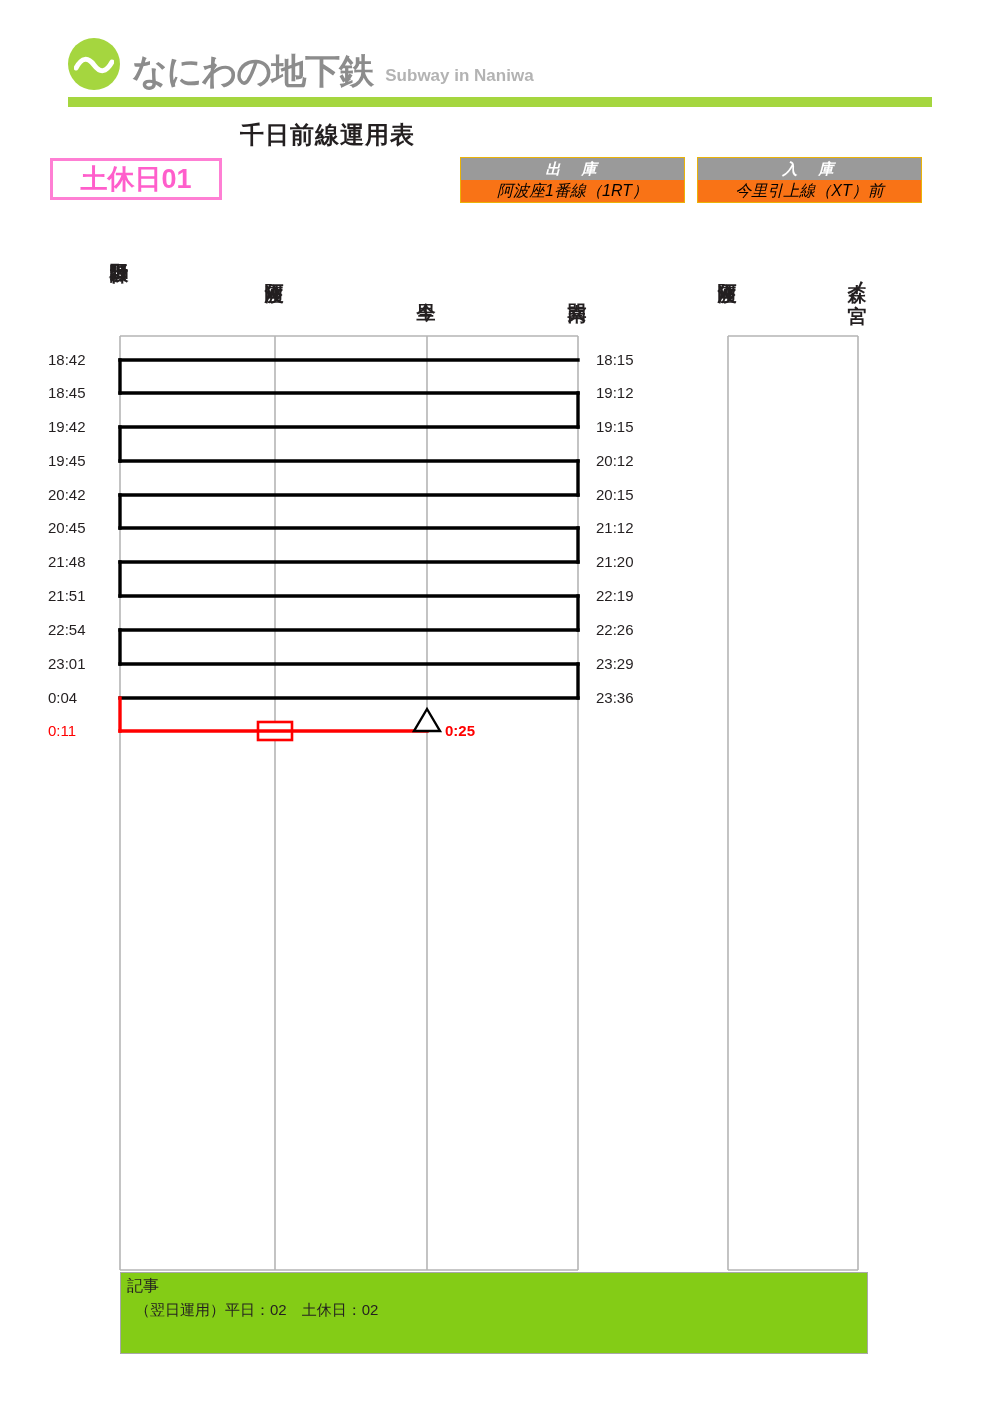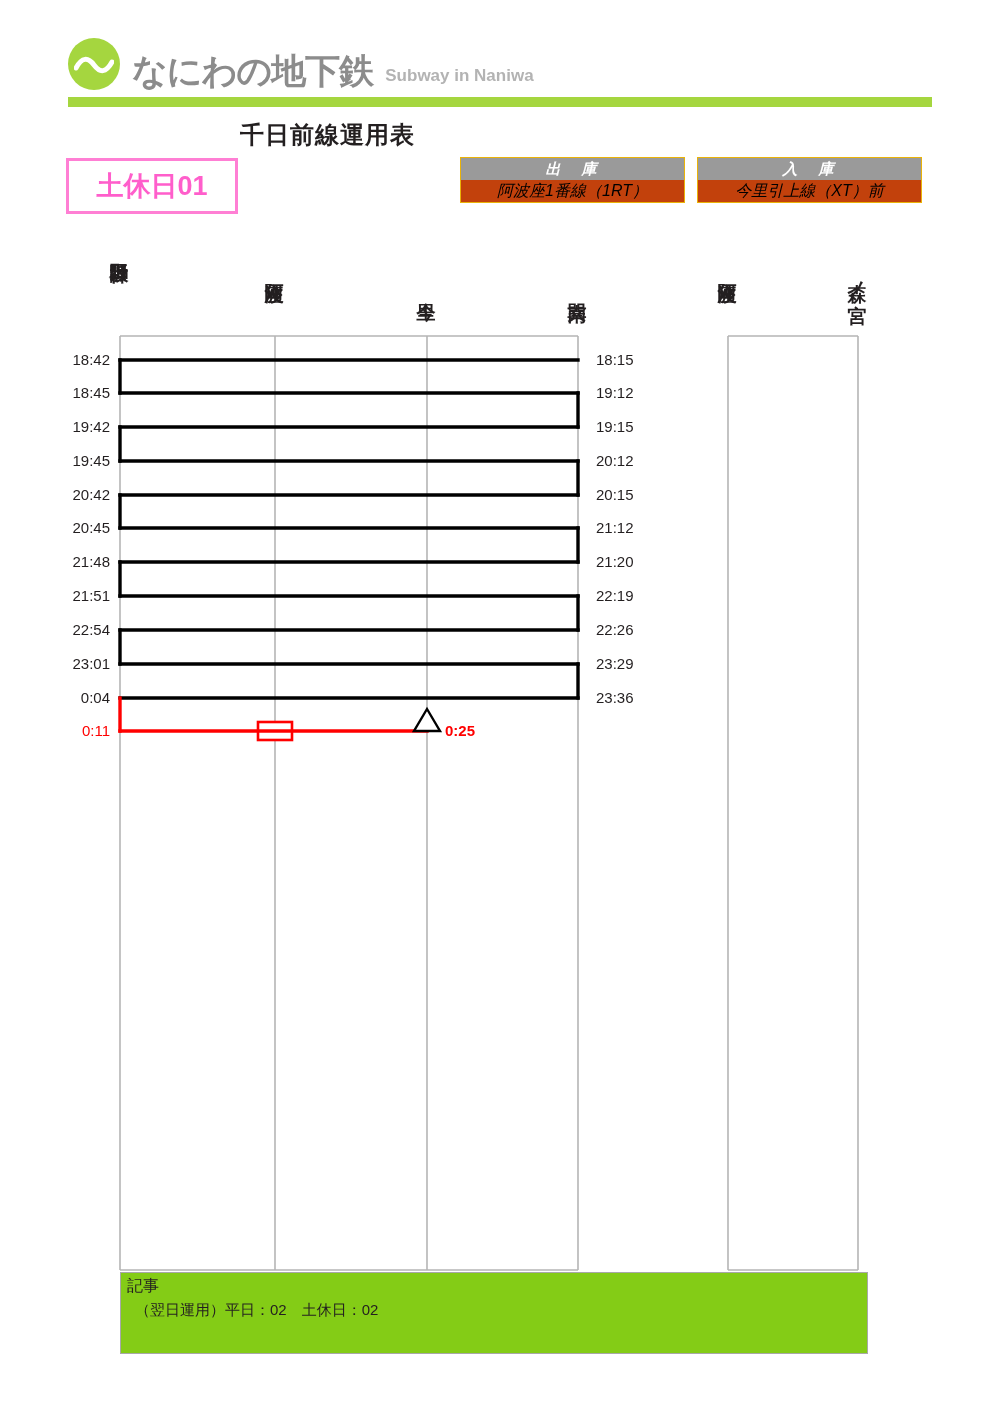--- a/index.html
+++ b/index.html
@@ -99,24 +99,24 @@
     left: 458px;
     top: 4px;
     font-size: 17px;
     line-height: 26px;
     white-space: nowrap;
   }
 
   
   #day-badge {
     position: absolute;
-    left: 66px;
+    left: 50px;
     top: 158px;
     width: 172px;
-    height: 56px;
+    height: 42px;
     border: 3px solid #ff7fd4;
     background: #ffffff;
     color: #ff5ecb;
     font-size: 27px;
     font-weight: bold;
     display: flex;
     align-items: center;
     justify-content: center;
     letter-spacing: 0px;
     box-sizing: border-box;
@@ -137,21 +137,21 @@
     background: #9a9a9a;
     color: #ffffff;
     font-size: 15px;
     font-weight: bold;
     text-align: center;
     line-height: 21px;
     height: 21px;
     letter-spacing: 3px;
   }
   .depot-body {
-    background: #c2410c;
+    background: #f97316;
     color: #000000;
     font-size: 16px;
     text-align: center;
     line-height: 22px;
     height: 22px;
     border-top: 1px solid #9a9a9a;
     white-space: nowrap;
   }
 
   
@@ -172,21 +172,21 @@
     writing-mode: vertical-rl;
     text-orientation: upright;
     white-space: nowrap;
   }
   .time-label {
     position: absolute;
     font-size: 15px;
     line-height: 15px;
     white-space: nowrap;
   }
-  .time-left  { text-align: right; }
+  .time-left  { text-align: left; }
   .time-right { text-align: left; }
   .time-red   { color: #ff0000; }
 
   
   #notes-box {
     position: absolute;
     left: 120px;
     top: 1272px;
     width: 748px;
     height: 82px;

